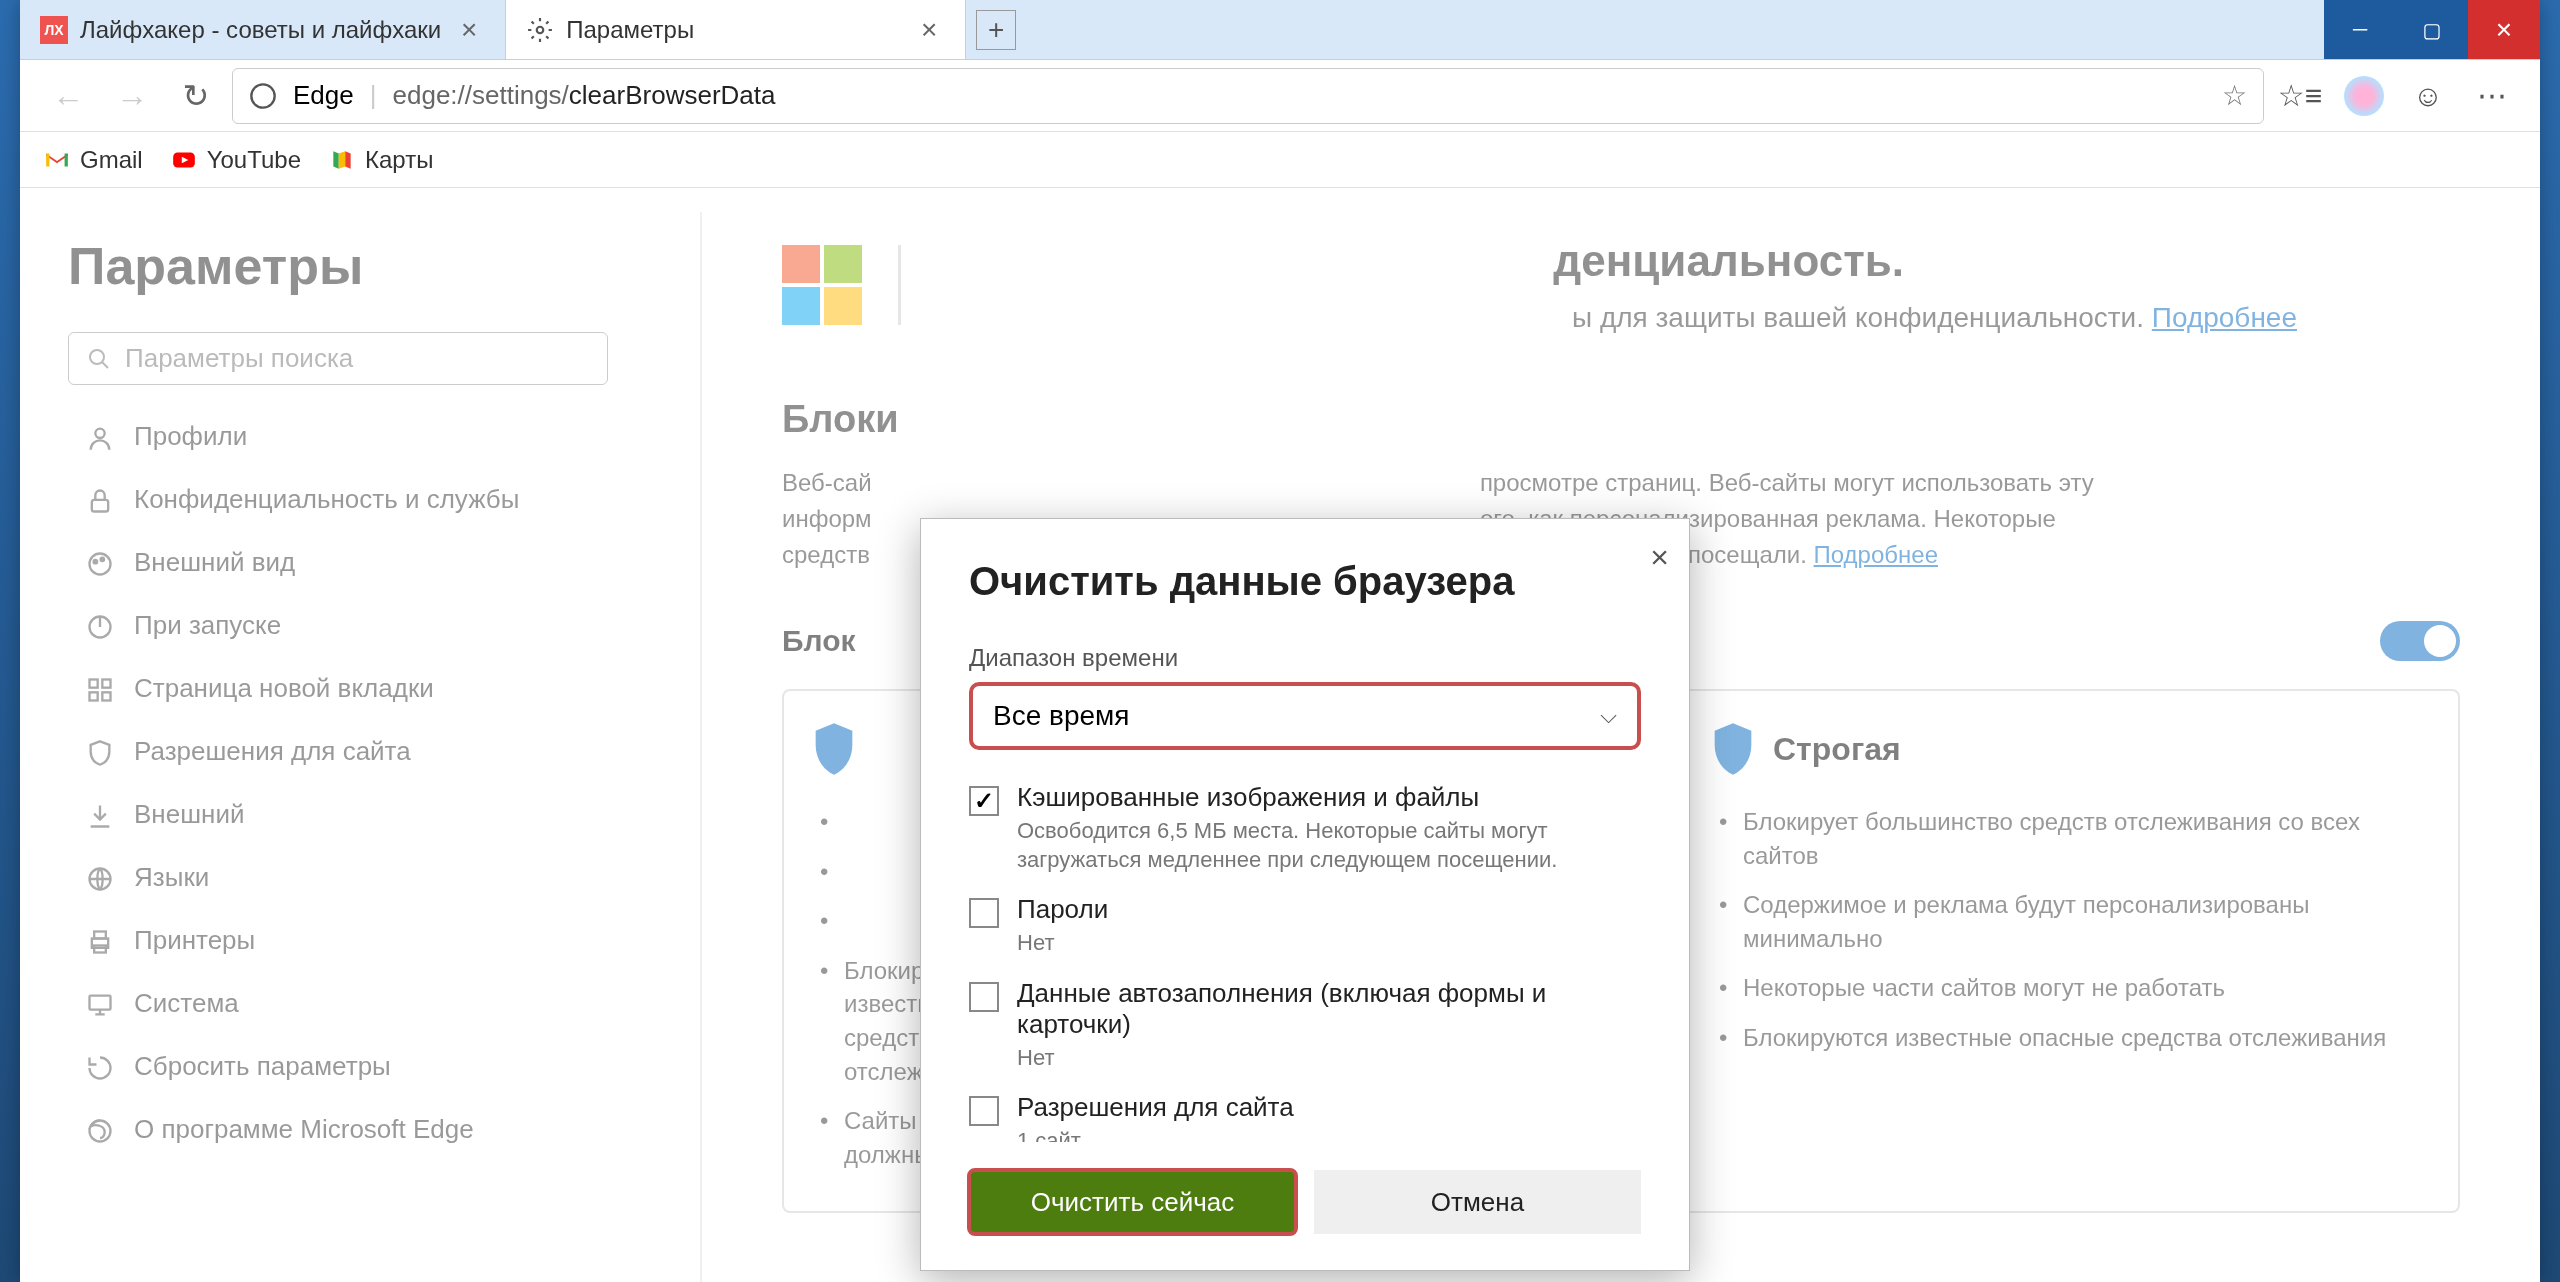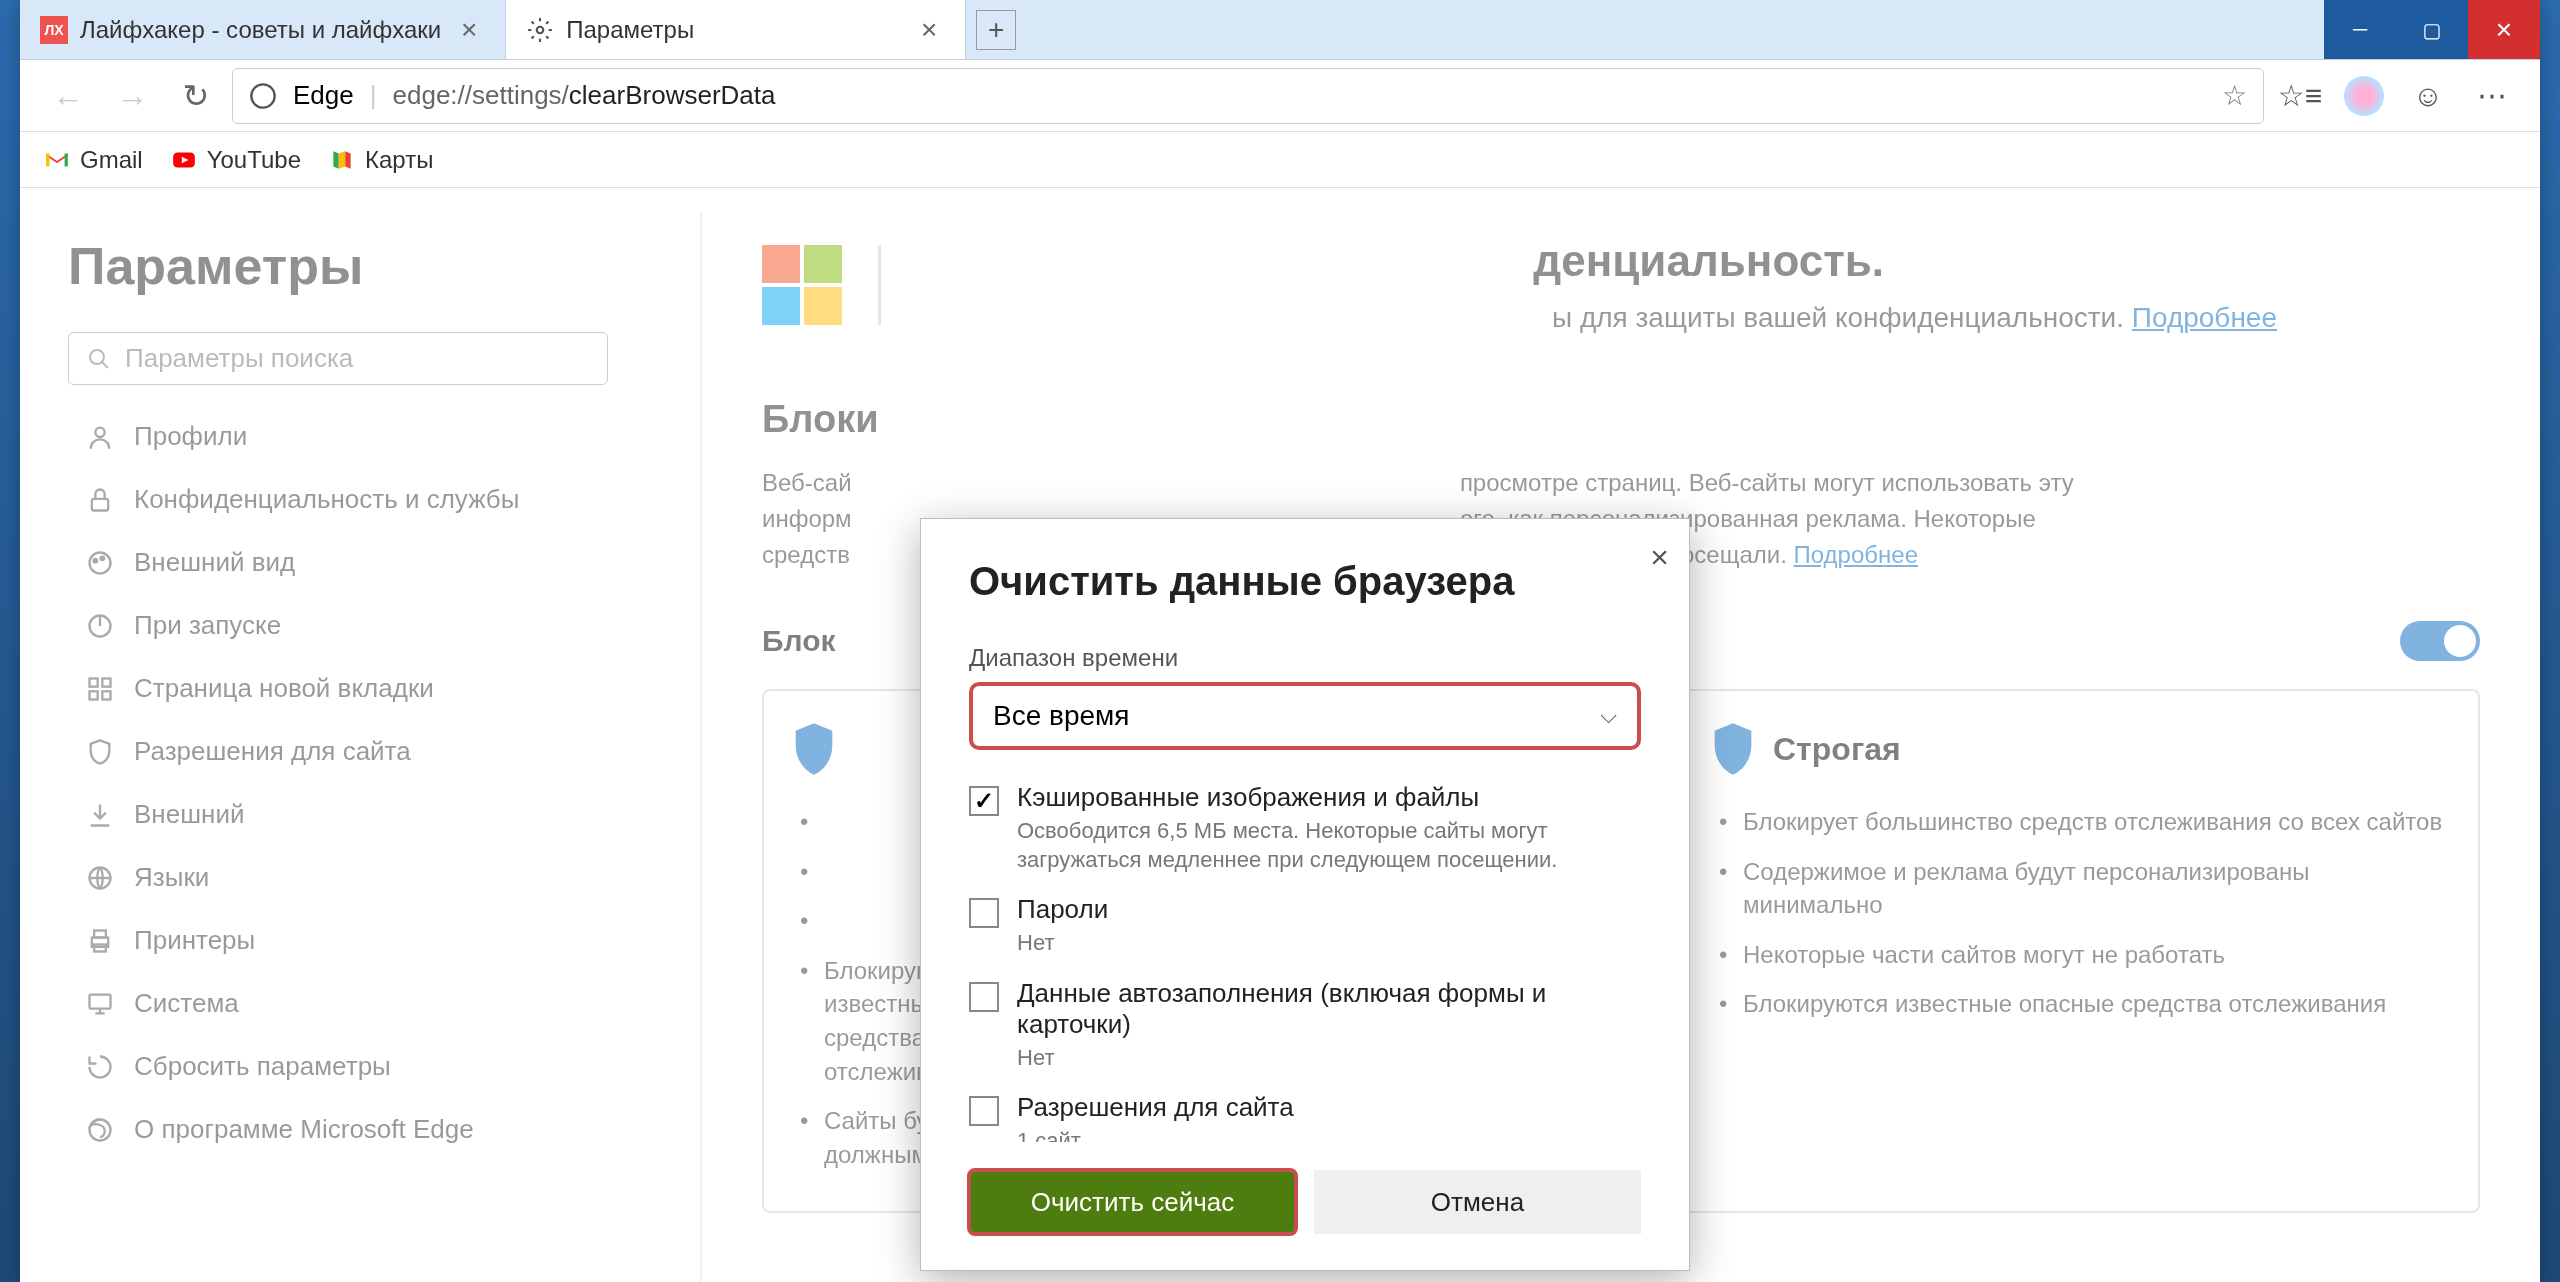--- a/index.html
+++ b/index.html
@@ -31,24 +31,24 @@
 .avatar{width:40px;height:40px;border-radius:50%;background:radial-gradient(circle,#ffb3d9 30%,#b3e0ff 70%)}
 .bookmarks{height:56px;display:flex;align-items:center;padding:0 24px;gap:28px;border-bottom:1px solid #e0e0e0}
 .bm{display:flex;align-items:center;gap:10px;font-size:24px;color:#333;cursor:pointer}
 .bm-icon{width:26px;height:26px;display:flex;align-items:center;justify-content:center}
 .content{flex:1;display:flex;position:relative;overflow:hidden}
 .overlay{position:absolute;inset:0;background:rgba(255,255,255,.5);z-index:5}
 .sidebar{width:680px;padding:48px 48px;overflow:hidden}
 .sidebar h1{font-size:52px;font-weight:600;margin-bottom:36px;color:#222}
 .search{display:flex;align-items:center;border:1px solid #999;border-radius:6px;padding:10px 18px;gap:14px;margin-bottom:20px;width:540px}
 .search input{border:none;outline:none;font-size:26px;flex:1;color:#666}
-.navitem{display:flex;align-items:center;gap:20px;padding:16px 18px;font-size:26px;color:#333;cursor:pointer}
+.navitem{display:flex;align-items:flex-end;gap:20px;padding:16px 18px;font-size:26px;color:#333;cursor:pointer}
 .navitem svg,.navitem .ico{width:28px;height:28px;flex-shrink:0}
 .divider{width:2px;background:#e0e0e0;align-self:stretch;margin-top:24px}
-.main{flex:1;padding:48px 60px;overflow:hidden}
+.main{flex:1;padding:48px 80px;overflow:hidden}
 .msrow{display:flex;align-items:center;gap:36px}
 .mslogo{width:80px;height:80px;display:grid;grid-template:1fr 1fr/1fr 1fr;gap:4px}
 .mslogo div:nth-child(1){background:#f25022}.mslogo div:nth-child(2){background:#7fba00}.mslogo div:nth-child(3){background:#00a4ef}.mslogo div:nth-child(4){background:#ffb900}
 .h2{font-size:44px;font-weight:600;color:#222}
 .subtext{font-size:28px;color:#333;margin-top:16px}
 .link{color:#0067c0;text-decoration:underline;cursor:pointer}
 .section-h{font-size:38px;font-weight:600;margin-top:64px;color:#222}
 .para{font-size:24px;color:#333;margin-top:24px;line-height:1.5}
 .toggle-row{display:flex;align-items:center;margin-top:48px;gap:20px}
 .toggle-row .lbl{font-size:30px;font-weight:600}

